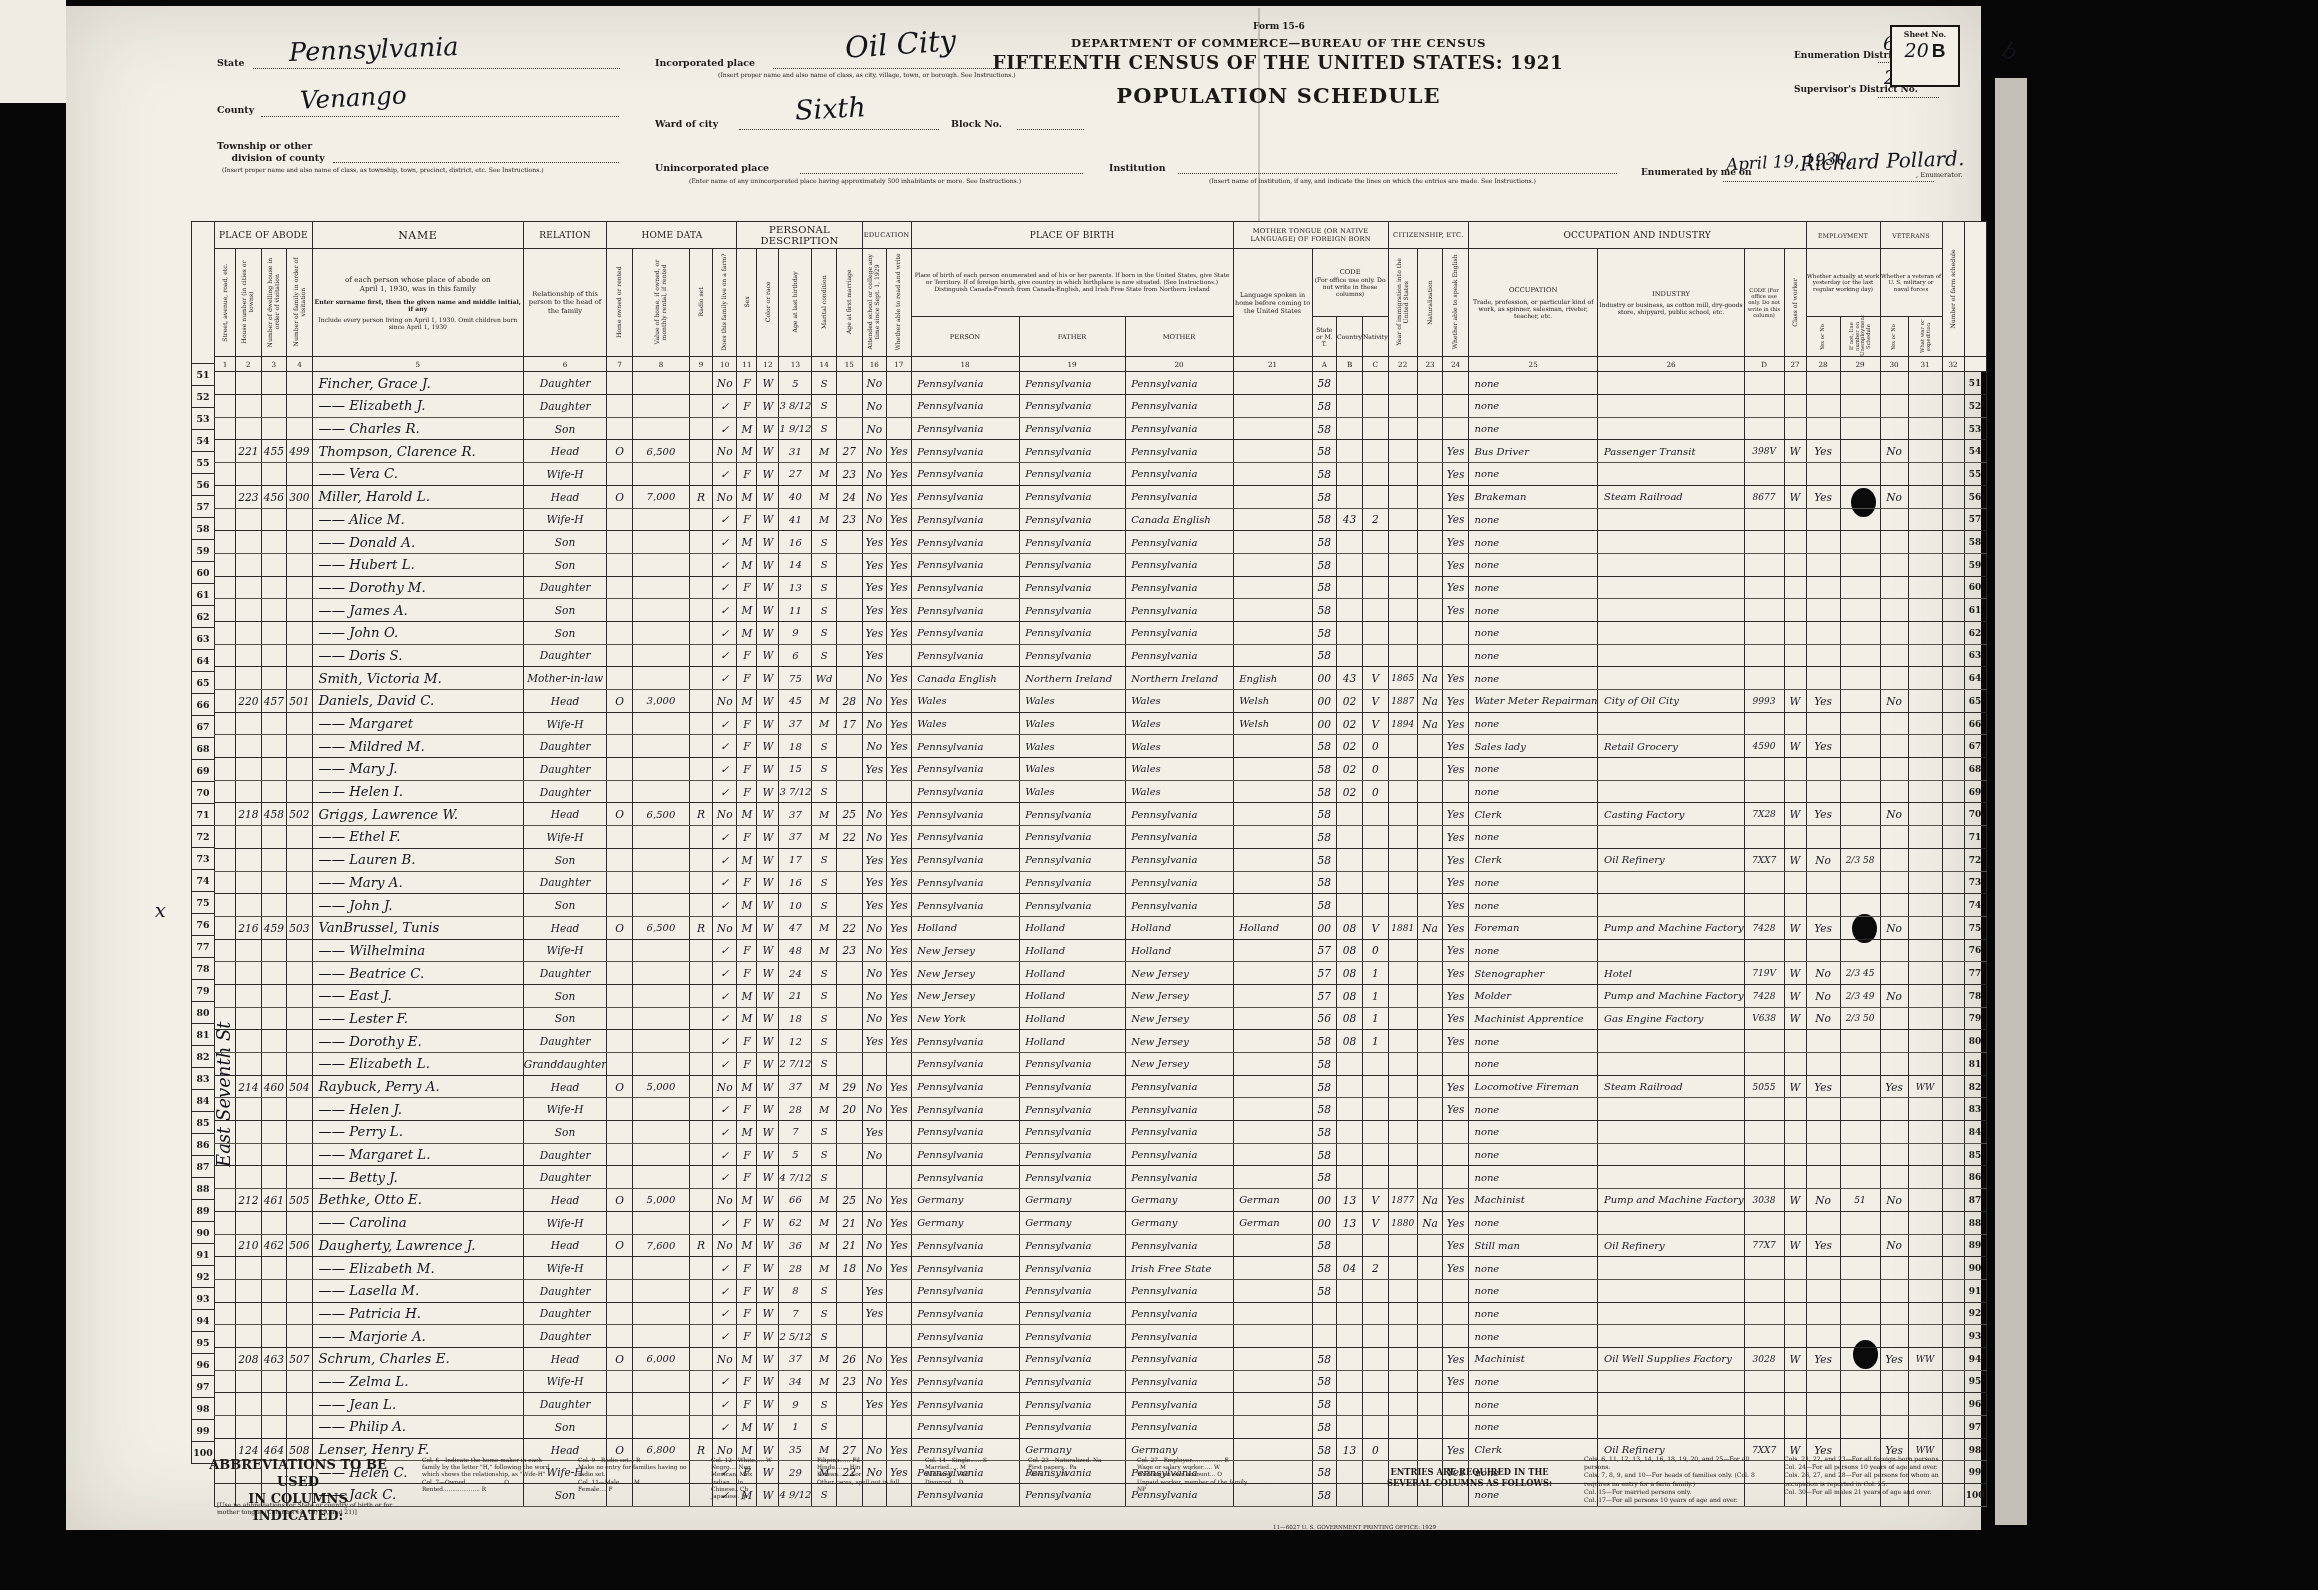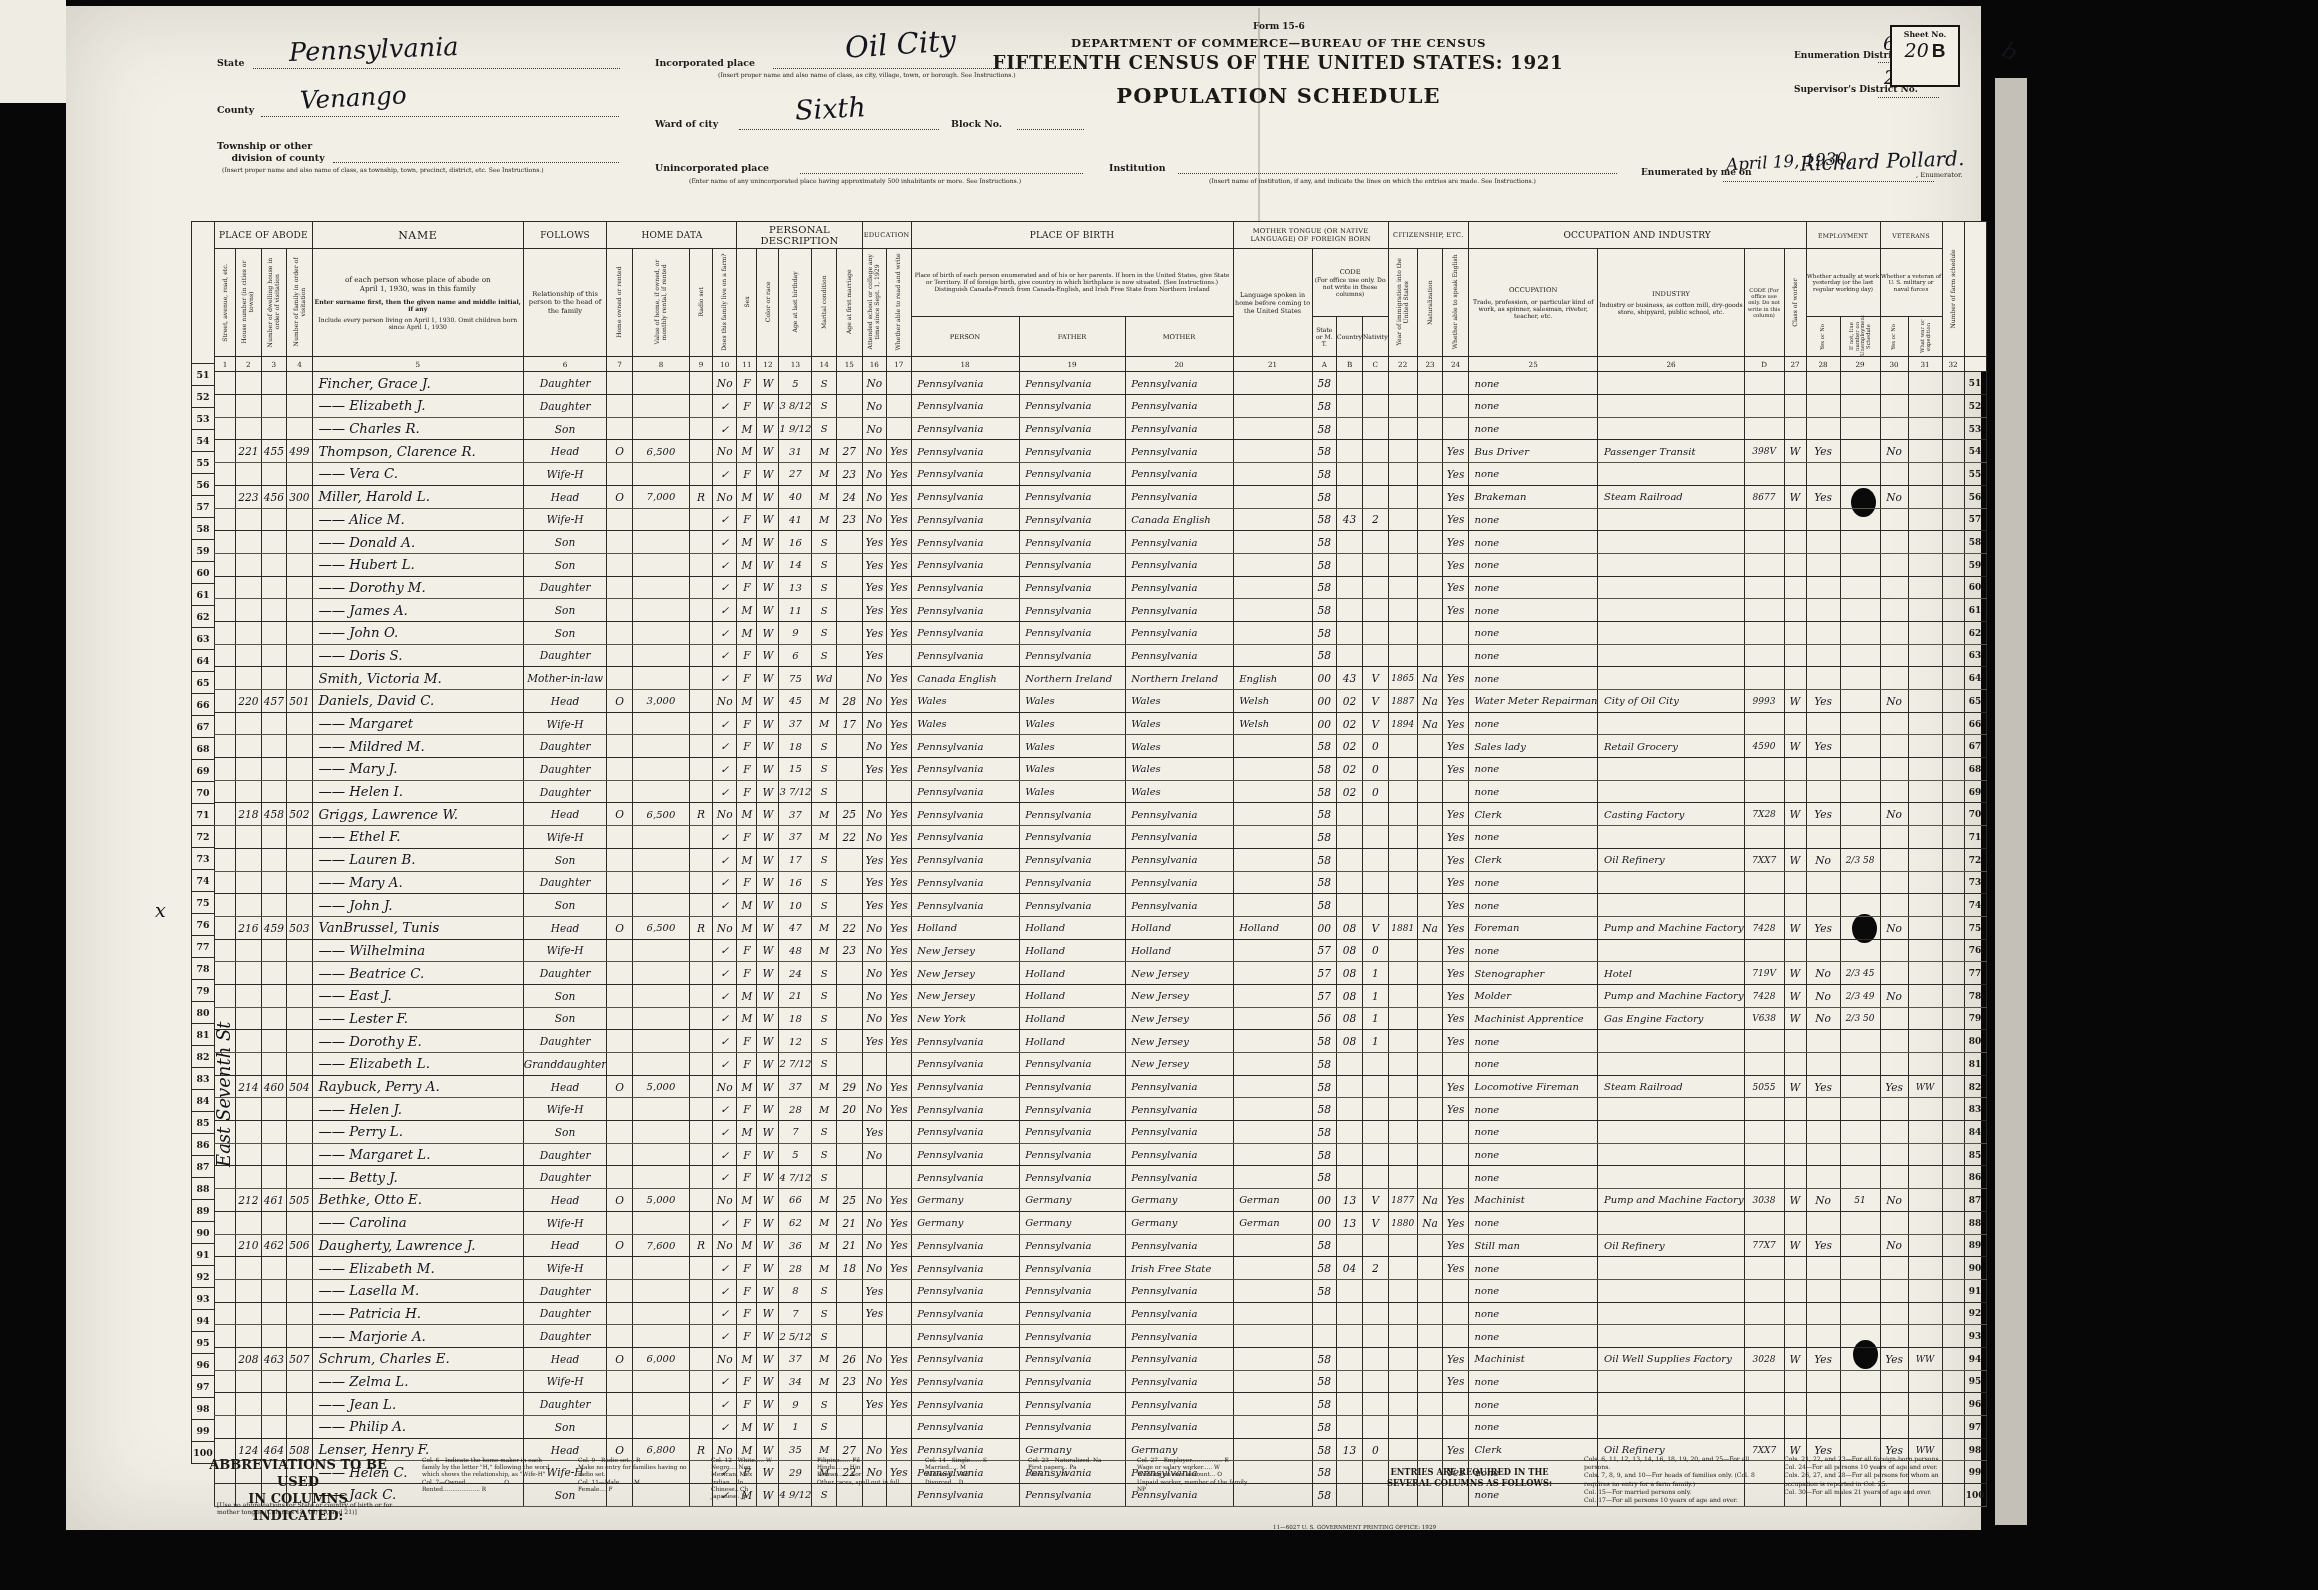--- a/index.html
+++ b/index.html
@@ -215,21 +215,21 @@
         <col style="width:40px">
         <col style="width:28px">
         <col style="width:34px">
       <col style="width:22px">
         <col style="width:22px">
     </colgroup>
     <thead>
       <tr style="height:27px;">
         <th colspan="4" class="grp">PLACE OF ABODE</th>
         <th class="grp-big">NAME</th>
-        <th class="grp">FOLLOWS</th>
+        <th class="grp">RELATION</th>
         <th colspan="4" class="grp">HOME DATA</th>
         <th colspan="5" class="grp" style="font-size:10px;">PERSONAL DESCRIPTION</th>
         <th colspan="2" class="grp" style="font-size:6.7px;">EDUCATION</th>
         <th colspan="3" class="grp">PLACE OF BIRTH</th>
         <th colspan="4" class="grp" style="font-size:6.7px;margin-top:24px;">MOTHER TONGUE (OR NATIVE LANGUAGE) OF FOREIGN BORN</th>
         <th colspan="3" class="grp" style="font-size:6.7px;">CITIZENSHIP, ETC.</th>
         <th colspan="4" class="grp">OCCUPATION AND INDUSTRY</th>
         <th colspan="2" class="grp" style="font-size:6.1px;">EMPLOYMENT</th>
         <th colspan="2" class="grp" style="font-size:6.1px;">VETERANS</th>
         <th rowspan="3">

